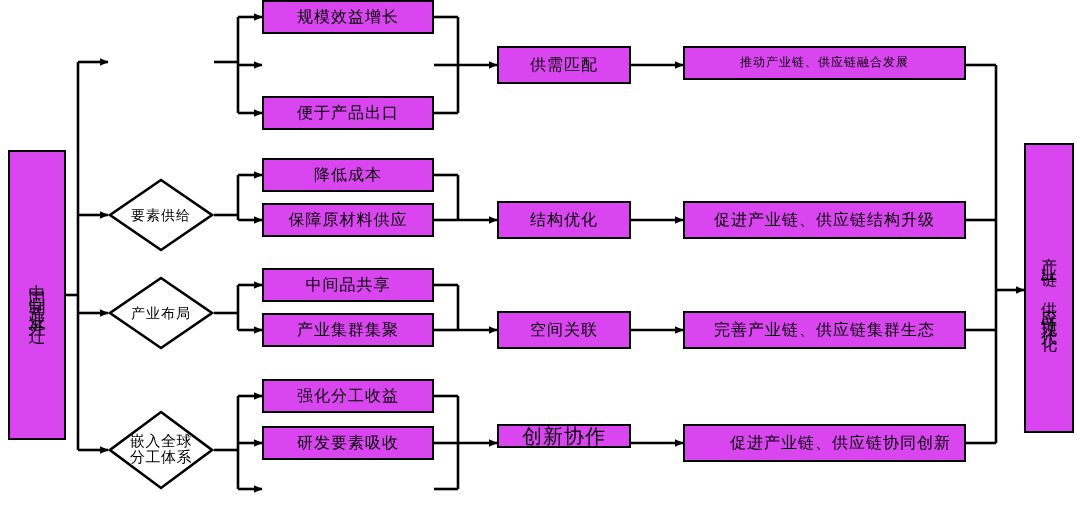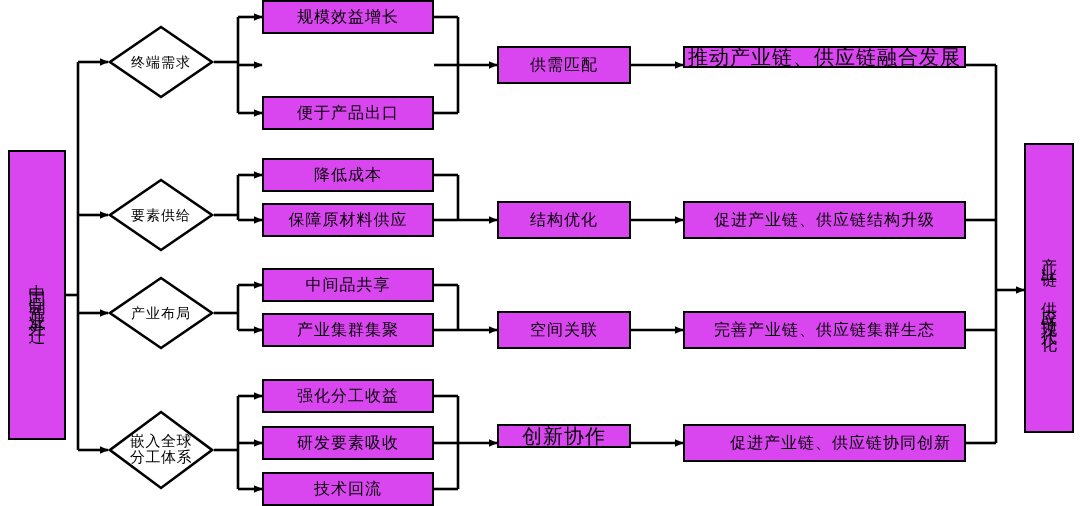--- a/index.html
+++ b/index.html
@@ -115,26 +115,20 @@
       <path d="M631,443 L683,443" marker-end="url(#ah)"></path>
       <path d="M966,443 L996,443"></path>
 
       <path d="M996,65 L996,443"></path>
       <path d="M996,290 L1024,290" marker-end="url(#ah)"></path>
     </g>
   </svg>
 
   <div class="node vert" style="left:8px;top:150px;width:58px;height:290px;font-size:17px;">中国制造业外迁</div>
 
-  <div class="diamond" style="left:108px;top:25px;width:106px;height:74px;">
-    <svg viewBox="0 0 106 74" width="106" height="74">
-      <polygon points="53,2 104,37 53,72 2,37" fill="#fff" stroke="#000" stroke-width="2.6"></polygon>
-    </svg>
-    <span class="dlabel" style="font-size:14px;">终端需求</span>
-  </div>
 
   <div class="diamond" style="left:108px;top:178px;width:106px;height:74px;">
     <svg viewBox="0 0 106 74" width="106" height="74">
       <polygon points="53,2 104,37 53,72 2,37" fill="#fff" stroke="#000" stroke-width="2.6"></polygon>
     </svg>
     <span class="dlabel" style="font-size:14px;">要素供给</span>
   </div>
 
   <div class="diamond" style="left:108px;top:276px;width:106px;height:74px;">
     <svg viewBox="0 0 106 74" width="106" height="74">
@@ -155,27 +149,26 @@
   <div class="node" style="left:262px;top:96px;width:172px;height:34px;font-size:16px;">便于产品出口</div>
 
   <div class="node" style="left:262px;top:158px;width:172px;height:34px;font-size:16px;">降低成本</div>
   <div class="node" style="left:262px;top:203px;width:172px;height:34px;font-size:16px;">保障原材料供应</div>
 
   <div class="node" style="left:262px;top:268px;width:172px;height:34px;font-size:16px;">中间品共享</div>
   <div class="node" style="left:262px;top:313px;width:172px;height:34px;font-size:16px;">产业集群集聚</div>
 
   <div class="node" style="left:262px;top:379px;width:172px;height:34px;font-size:16px;">强化分工收益</div>
   <div class="node" style="left:262px;top:426px;width:172px;height:34px;font-size:16px;">研发要素吸收</div>
-  <div class="node" style="left:262px;top:472px;width:172px;height:34px;font-size:16px;">技术回流</div>
 
   <div class="node" style="left:497px;top:46px;width:134px;height:38px;font-size:16px;">供需匹配</div>
   <div class="node" style="left:497px;top:201px;width:134px;height:38px;font-size:16px;">结构优化</div>
   <div class="node" style="left:497px;top:311px;width:134px;height:38px;font-size:16px;">空间关联</div>
   <div class="node" style="left:497px;top:424px;width:134px;height:24px;font-size:20px;">创新协作</div>
 
-  <div class="node" style="left:683px;top:46px;width:283px;height:22px;font-size:20px;">推动产业链、供应链融合发展</div>
+  <div class="node" style="left:683px;top:46px;width:283px;height:34px;font-size:12px;">推动产业链、供应链融合发展</div>
   <div class="node" style="left:683px;top:201px;width:283px;height:38px;font-size:16px;">促进产业链、供应链结构升级</div>
   <div class="node" style="left:683px;top:311px;width:283px;height:38px;font-size:16px;">完善产业链、供应链集群生态</div>
   <div class="node" style="left:683px;top:424px;width:283px;height:38px;font-size:16px;padding-left:32px;">促进产业链、供应链协同创新</div>
 
   <div class="node vert" style="left:1024px;top:143px;width:50px;height:290px;font-size:16px;">产业链、供应链现代化</div>
 
 </div>
 
 </body></html>

